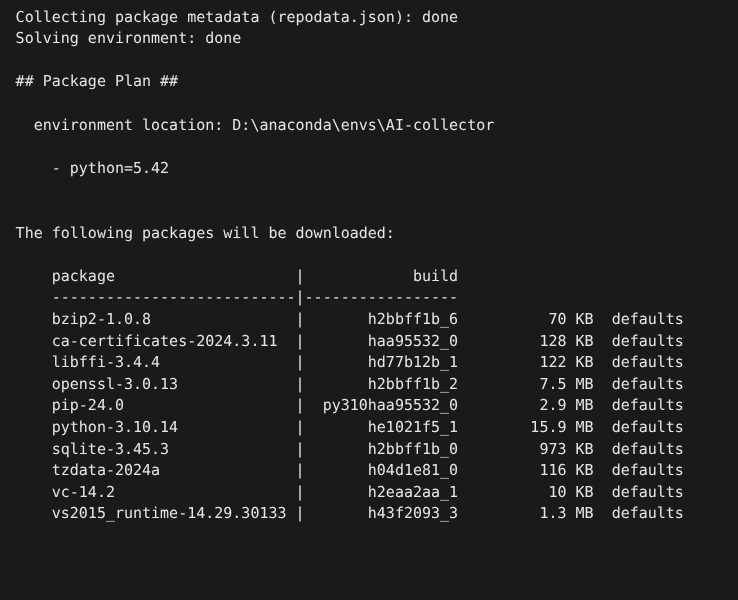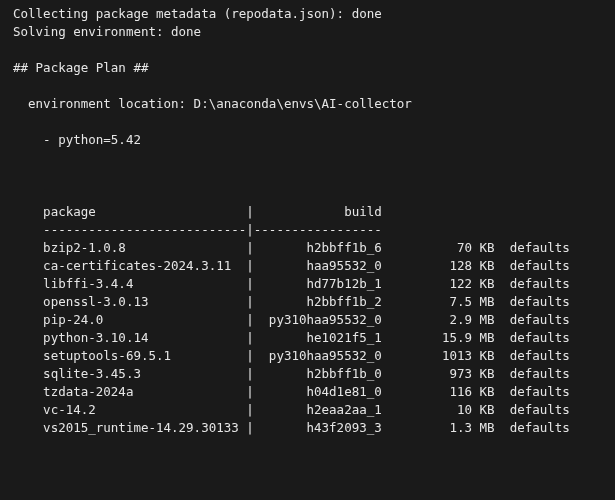--- a/index.html
+++ b/index.html
@@ -53,33 +53,33 @@
     <div class="line">Collecting package metadata (repodata.json): done</div>
     <div class="line">Solving environment: done</div>
     <div class="line blank"></div>
     <div class="line">## Package Plan ##</div>
     <div class="line blank"></div>
     <div class="line">  environment location: D:\anaconda\envs\AI-collector</div>
     <div class="line blank"></div>
     <div class="line">    - python=5.42</div>
     <div class="line blank"></div>
     <div class="line blank"></div>
+    <div class="line">The following packages will be downloaded:</div>
     <div class="line blank"></div>
   </div>
 
   <div>
     <div class="line">    package                    |            build</div>
     <div class="line">    ---------------------------|-----------------</div>
     <div class="line">    bzip2-1.0.8                |       h2bbff1b_6          70 KB  defaults</div>
     <div class="line">    ca-certificates-2024.3.11  |       haa95532_0         128 KB  defaults</div>
     <div class="line">    libffi-3.4.4               |       hd77b12b_1         122 KB  defaults</div>
     <div class="line">    openssl-3.0.13             |       h2bbff1b_2         7.5 MB  defaults</div>
     <div class="line">    pip-24.0                   |  py310haa95532_0         2.9 MB  defaults</div>
     <div class="line">    python-3.10.14             |       he1021f5_1        15.9 MB  defaults</div>
-    <div class="line">    setuptools-69.5.1          |  py310haa95532_0        1013 KB  defaults</div>
     <div class="line">    sqlite-3.45.3              |       h2bbff1b_0         973 KB  defaults</div>
     <div class="line">    tzdata-2024a               |       h04d1e81_0         116 KB  defaults</div>
     <div class="line">    vc-14.2                    |       h2eaa2aa_1          10 KB  defaults</div>
     <div class="line">    vs2015_runtime-14.29.30133 |       h43f2093_3         1.3 MB  defaults</div>
   </div>
 
   <div class="watermark">CSDN @智能运维工程师</div>
 
 </div>
 

